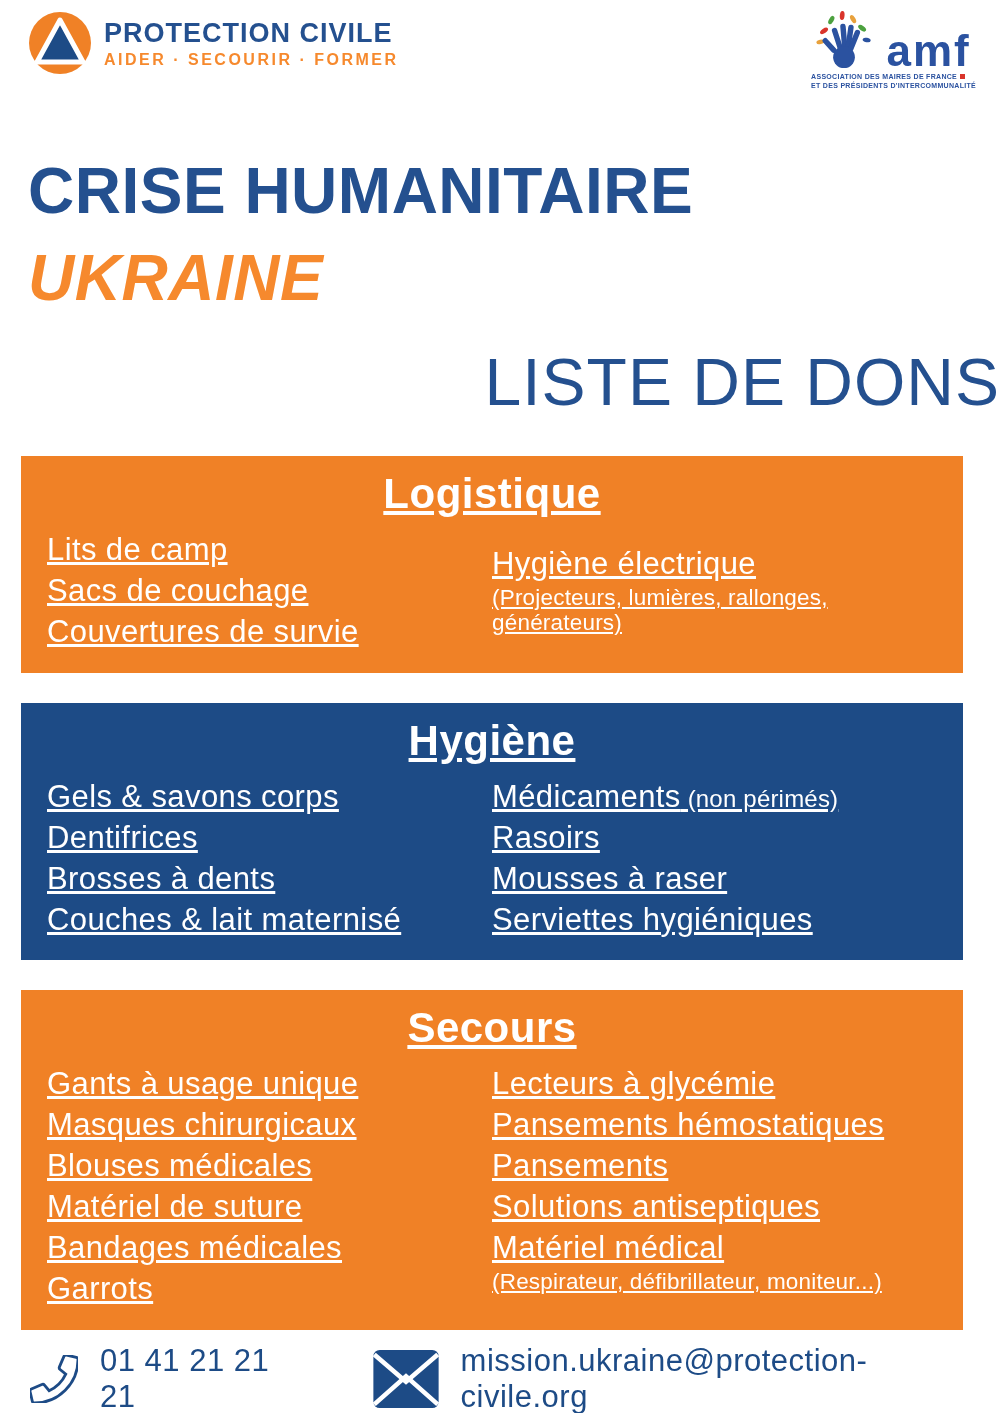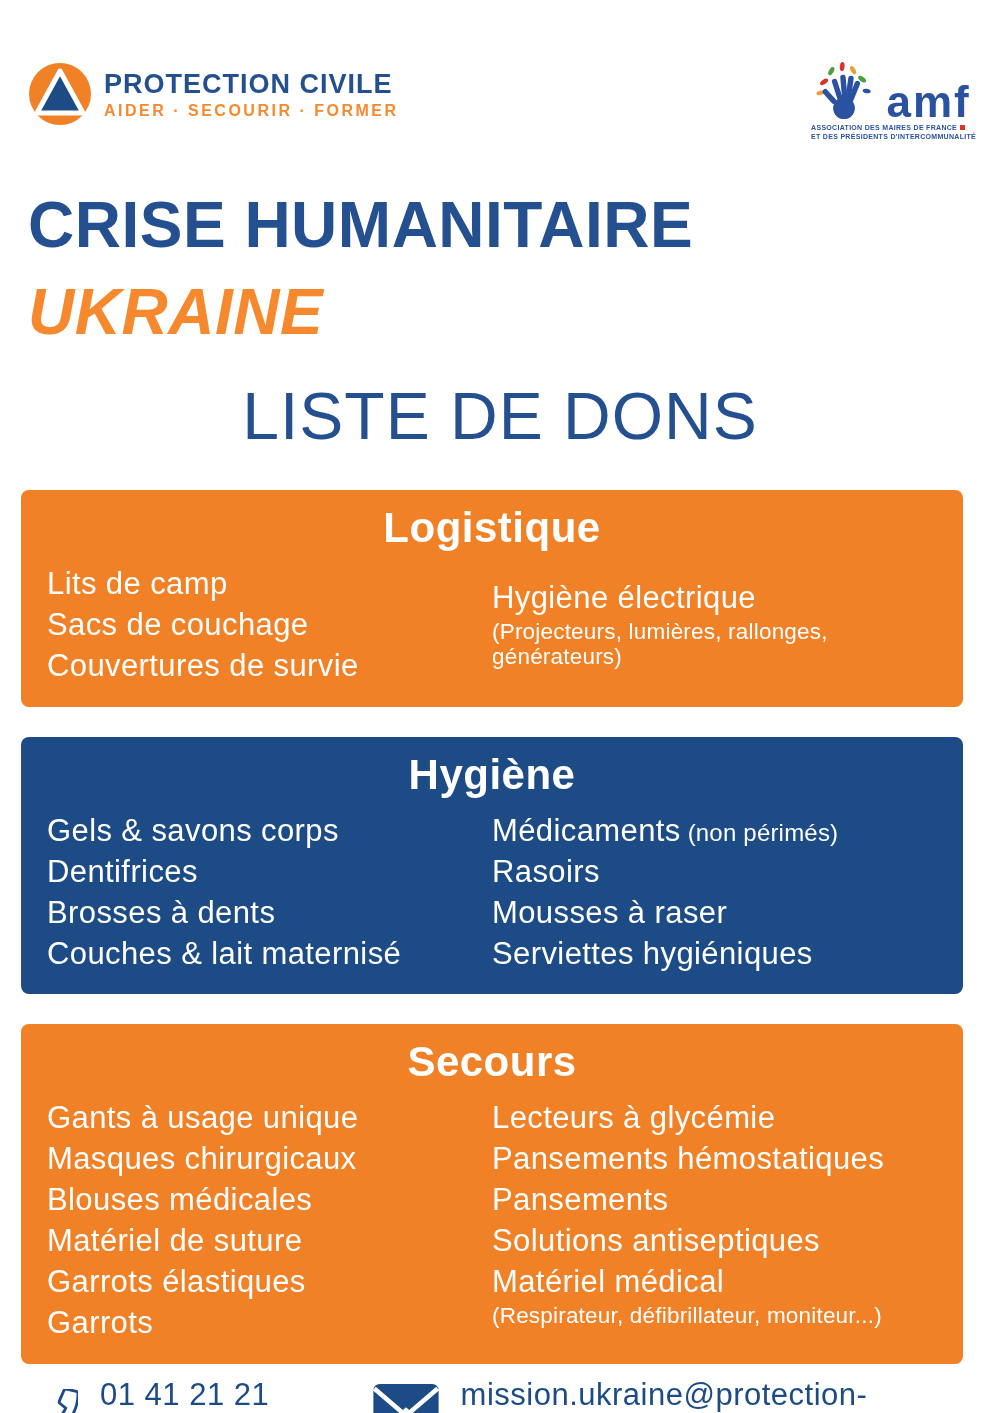--- a/index.html
+++ b/index.html
@@ -12,44 +12,44 @@
   * { margin: 0; padding: 0; box-sizing: border-box; }
   html, body { background: #ffffff; }
   body {
     width: 1000px; height: 1413px;
     font-family: "Liberation Sans", sans-serif;
     position: relative; overflow: hidden;
   }
   
   .header {
     display: flex; justify-content: space-between; align-items: flex-start;
-    padding: 28px 18px 0 28px; height: 104px; margin-top: 34px;
+    padding: 11px 18px 0 28px; height: 104px;
   }
   .pc-logo { display: flex; align-items: center; gap: 12px; }
   .pc-text { display: flex; flex-direction: column; gap: 2px; }
   .pc-title { color: var(--title-blue); font-weight: 700; font-size: 27px; letter-spacing: 1px; }
   .pc-tagline { color: var(--title-orange); font-weight: 700; font-size: 16px; letter-spacing: 2.5px; }
   .amf-logo { display: flex; flex-direction: column; align-items: center; margin-right: 6px; }
   .amf-top { display: flex; align-items: flex-end; gap: 14px; }
   .amf-abbr { color: var(--amf-blue); font-weight: 700; font-size: 44px; line-height: 0.85; letter-spacing: 2px; }
   .amf-caption { margin-top: 3px; text-align: left; }
   .amf-caption div { color: var(--amf-blue); font-size: 7px; font-weight: 700; letter-spacing: 0.3px; line-height: 1.35; white-space: nowrap; }
   .amf-caption .l1::after { content: ""; display: inline-block; width: 5px; height: 5px; background: #D9342B; margin-left: 3px; }
   
   .title-block { margin: 44px 0 0 28px; }
   .title-line { font-weight: 800; font-size: 64px; line-height: 1.36; letter-spacing: 0.5px; }
   .title-line.blue { color: var(--title-blue); }
   .title-line.orange { color: var(--title-orange); font-style: italic; }
   .subtitle {
-    margin-top: 22px; text-align: center;
+    margin-top: 22px; text-align: right;
     color: var(--title-blue); font-weight: 400; font-size: 66px; letter-spacing: 1px;
   }
   
   .panels { margin: 36px 37px 0 21px; display: flex; flex-direction: column; gap: 30px; }
-  .panel { border-radius: 8px; color: #ffffff; padding: 14px 26px 20px 26px; }
+  .panel { border-radius: 0; color: #ffffff; padding: 14px 26px 20px 26px; text-decoration: underline; }
   .panel.orange { background: var(--orange); }
   .panel.blue { background: var(--blue); }
   .panel h2 {
     text-align: center; font-weight: 700; font-size: 42px; letter-spacing: 0.5px;
     margin-bottom: 12px;
   }
   .cols { display: grid; grid-template-columns: 1fr 1fr; }
   .col { list-style: none; }
   .col li { font-size: 31px; line-height: 1.32; letter-spacing: 0.4px; font-weight: 400; }
   .s-logistique .col2 { padding-top: 14px; }
@@ -156,21 +156,21 @@
     </section>
 
     <section class="panel orange s-secours">
       <h2>Secours</h2>
       <div class="cols">
         <ul class="col col1">
             <li><span>Gants à usage unique</span></li>
             <li><span>Masques chirurgicaux</span></li>
             <li><span>Blouses médicales</span></li>
             <li><span>Matériel de suture</span></li>
-            <li><span>Garrots élastiques</span></li>
+            <li><span>Bandages médicales</span></li>
             <li><span>Garrots</span></li>
           </ul>
         <ul class="col col2">
             <li><span>Lecteurs à glycémie</span></li>
             <li><span>Pansements hémostatiques</span></li>
             <li><span>Pansements</span></li>
             <li><span>Solutions antiseptiques</span></li>
             <li><span>Matériel médical</span><span class="note">(Respirateur, défibrillateur, moniteur...)</span></li>
           </ul>
       </div>

